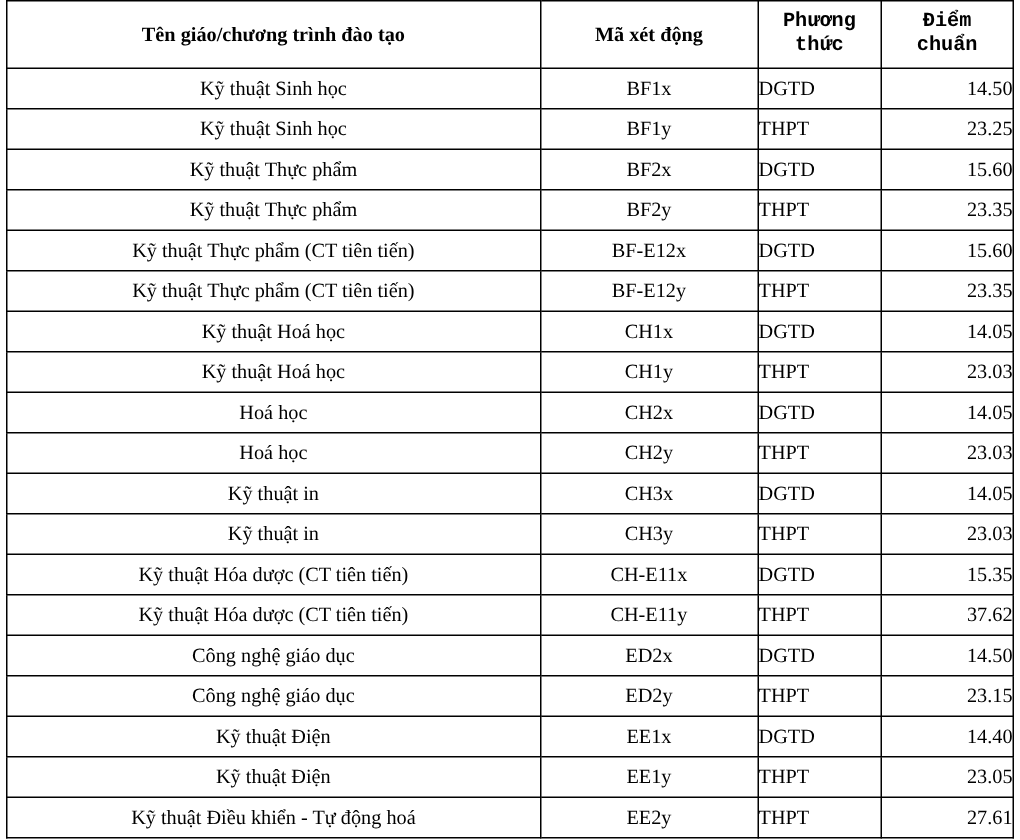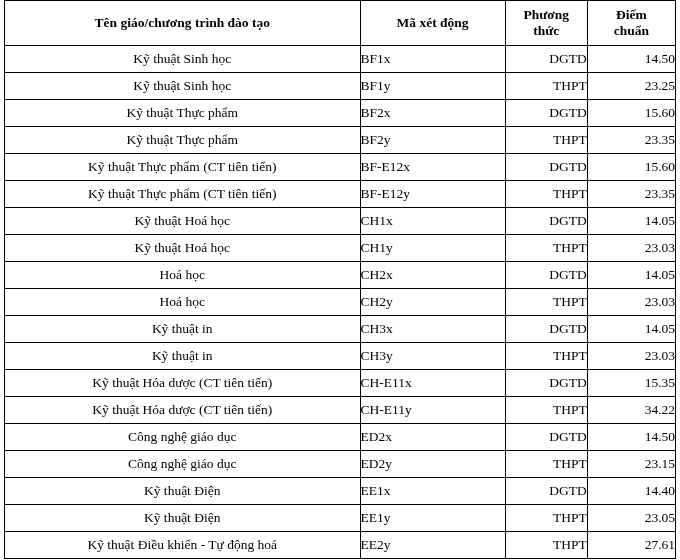--- a/index.html
+++ b/index.html
@@ -46,33 +46,34 @@
 
   tbody td {
     height: 26px;
   }
   td.c-name {
     text-align: center;
     padding-left: 7px;
     font-size: 14px;
   }
   td.c-code {
+    text-align: center;
+    font-size: 15px;
+  }
+  td.c-method {
     text-align: left;
-    font-size: 15px;
-  }
-  td.c-method {
-    text-align: right;
     font-size: 12.5px;
   }
   td.c-score {
     text-align: right;
     font-size: 13.5px;
   }
   .hdr-two-line {
     display: block;
+    font-family: Liberation Mono, monospace;
   }
 </style>
 </head>
 <body>
 
 <div class="table-wrap">
   <table class="admissions">
     <colgroup>
       <col class="col-name">
       <col class="col-code">
@@ -169,21 +170,21 @@
         <tr>
           <td class="c-name">Kỹ thuật Hóa dược (CT tiên tiến)</td>
           <td class="c-code">CH-E11x</td>
           <td class="c-method">DGTD</td>
           <td class="c-score">15.35</td>
         </tr>
         <tr>
           <td class="c-name">Kỹ thuật Hóa dược (CT tiên tiến)</td>
           <td class="c-code">CH-E11y</td>
           <td class="c-method">THPT</td>
-          <td class="c-score">34.22</td>
+          <td class="c-score">37.62</td>
         </tr>
         <tr>
           <td class="c-name">Công nghệ giáo dục</td>
           <td class="c-code">ED2x</td>
           <td class="c-method">DGTD</td>
           <td class="c-score">14.50</td>
         </tr>
         <tr>
           <td class="c-name">Công nghệ giáo dục</td>
           <td class="c-code">ED2y</td>

